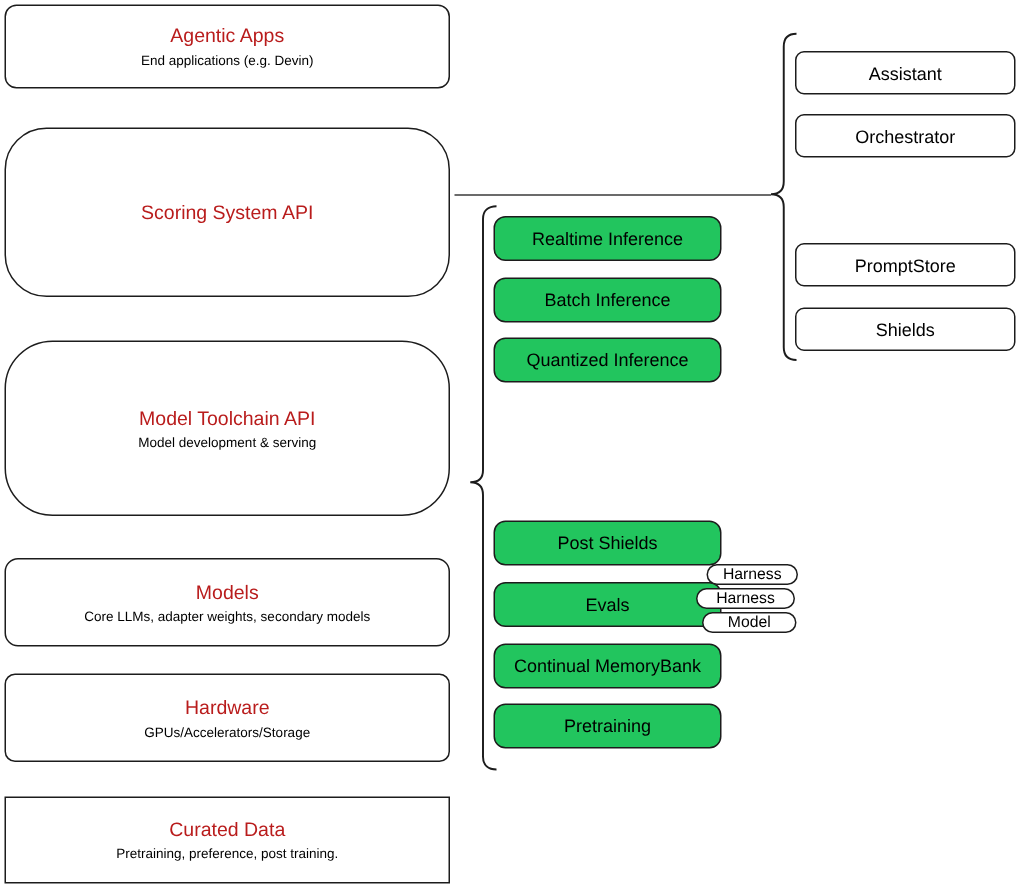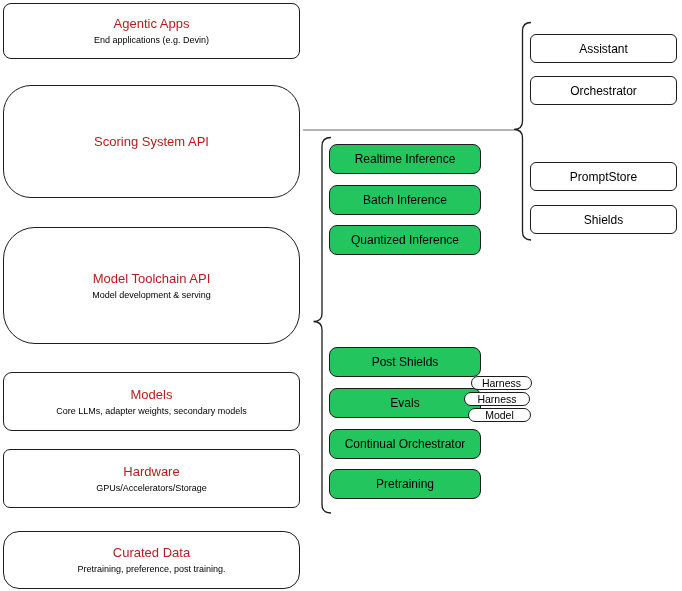--- a/index.html
+++ b/index.html
@@ -63,31 +63,31 @@
   <div class="lbox" style="top:372px;height:57px;border-radius:9px">
     <div class="ltitle">Models</div>
     <div class="lsub">Core LLMs, adapter weights, secondary models</div>
   </div>
 
   <div class="lbox" style="top:449px;height:57px;border-radius:7px">
     <div class="ltitle">Hardware</div>
     <div class="lsub">GPUs/Accelerators/Storage</div>
   </div>
 
-  <div class="lbox" style="top:531px;height:56px;border-radius:16px">
+  <div class="lbox" style="top:531px;height:56px;border-radius:0">
     <div class="ltitle">Curated Data</div>
     <div class="lsub">Pretraining, preference, post training.</div>
   </div>
 
   <div class="mbox" style="top:144px">Realtime Inference</div>
   <div class="mbox" style="top:185px">Batch Inference</div>
   <div class="mbox" style="top:225px">Quantized Inference</div>
   <div class="mbox" style="top:347px">Post Shields</div>
   <div class="mbox" style="top:388px">Evals</div>
-  <div class="mbox" style="top:429px">Continual Orchestrator</div>
+  <div class="mbox" style="top:429px">Continual MemoryBank</div>
   <div class="mbox" style="top:469px">Pretraining</div>
 
   <div class="pill" style="left:471px;top:376px;width:59px">Harness</div>
   <div class="pill" style="left:464px;top:392px;width:64px">Harness</div>
   <div class="pill" style="left:468px;top:408px;width:61px">Model</div>
 
   <div class="rbox" style="top:34px">Assistant</div>
   <div class="rbox" style="top:76px">Orchestrator</div>
   <div class="rbox" style="top:162px">PromptStore</div>
   <div class="rbox" style="top:205px">Shields</div>

